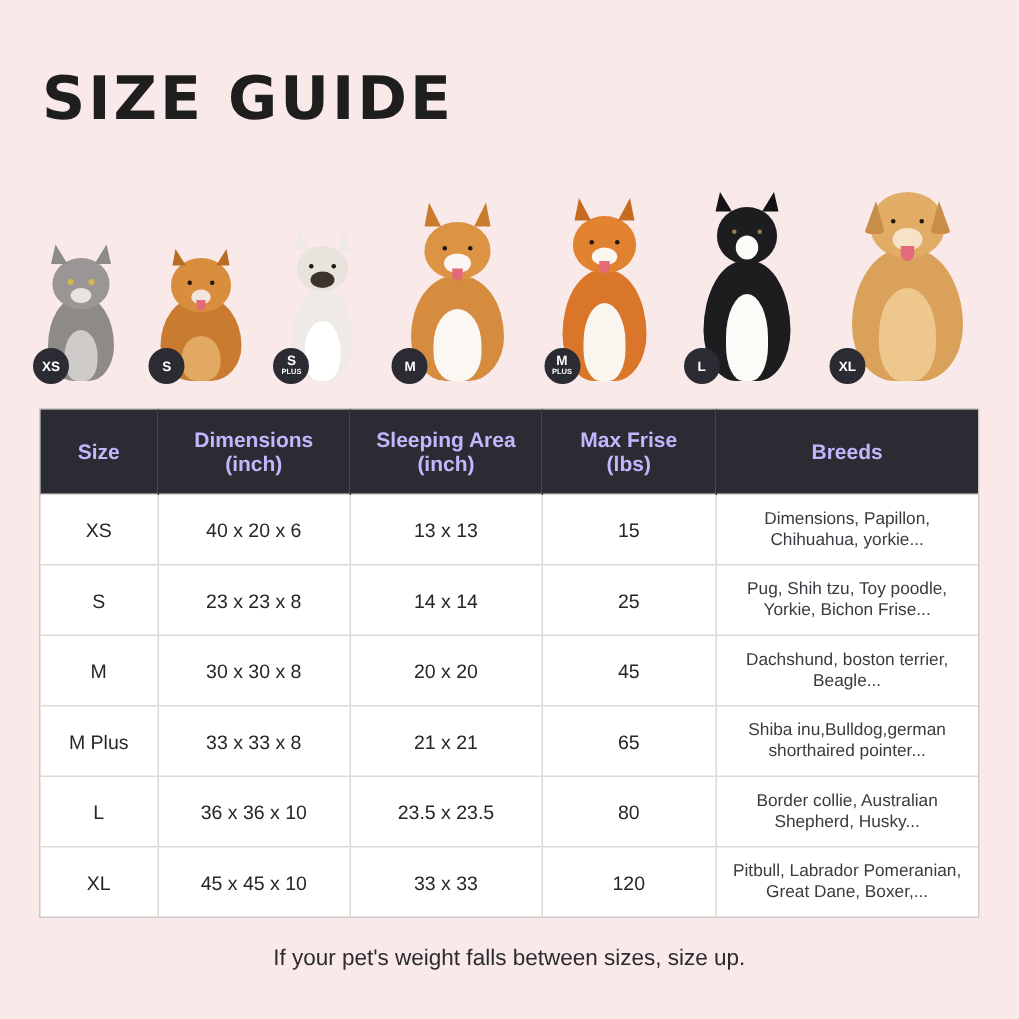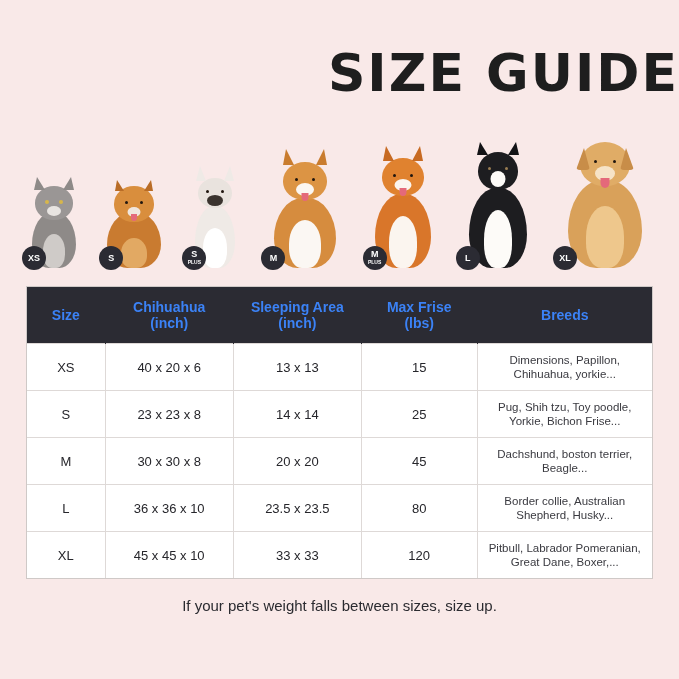--- a/index.html
+++ b/index.html
@@ -12,27 +12,28 @@
     font-family: "Liberation Sans", sans-serif;
   }
   .page {
     position: relative;
     width: 679px;
     height: 679px;
     background: #f9e9e8;
     overflow: hidden;
   }
   .title {
-    text-align: right;
-    font-size: 52px;
+    text-align: left;
+    font-size: 40px;
     font-weight: bold;
     letter-spacing: 2px;
     color: #1e1e1e;
     padding-top: 43px;
     font-family: "DejaVu Sans", sans-serif;
+    padding-left: 28px;
   }
 
   
   .pets {
     position: relative;
     height: 145px;
     margin: 20px 26px 0 26px;
     display: flex;
     align-items: flex-end;
     justify-content: space-between;
@@ -121,21 +122,21 @@
     border: 1px solid #cfc9c7;
     background: #fff;
   }
   table {
     width: 100%;
     border-collapse: collapse;
     table-layout: fixed;
   }
   thead th {
     background: #2b2b33;
-    color: #3b82f6;
+    color: #c4b5fd;
     font-size: 14px;
     font-weight: bold;
     padding: 12px 4px;
     text-align: center;
     line-height: 16px;
     border-right: 1px solid #2b2b33;
   }
   thead th:last-child { border-right: none; }
   tbody td {
     border-top: 1px solid #ded9d7;
@@ -324,21 +325,21 @@
           <col class="c3">
           <col class="c4">
           <col class="c5">
       </colgroup>
       <thead>
         <tr>
           <th>
             <span>Size</span>
           </th>
           <th>
-            <span>Chihuahua</span><br>
+            <span>Dimensions</span><br>
             <span>(inch)</span>
           </th>
           <th>
             <span>Sleeping Area</span><br>
             <span>(inch)</span>
           </th>
           <th>
             <span>Max Frise</span><br>
             <span>(lbs)</span>
           </th>
@@ -363,20 +364,27 @@
           <td class="breeds">Pug, Shih tzu, Toy poodle, Yorkie, Bichon Frise...</td>
         </tr>
         <tr>
           <td>M</td>
           <td>30 x 30 x 8</td>
           <td>20 x 20</td>
           <td>45</td>
           <td class="breeds">Dachshund, boston terrier, Beagle...</td>
         </tr>
         <tr>
+          <td>M Plus</td>
+          <td>33 x 33 x 8</td>
+          <td>21 x 21</td>
+          <td>65</td>
+          <td class="breeds">Shiba inu,Bulldog,german shorthaired pointer...</td>
+        </tr>
+        <tr>
           <td>L</td>
           <td>36 x 36 x 10</td>
           <td>23.5 x 23.5</td>
           <td>80</td>
           <td class="breeds">Border collie, Australian Shepherd, Husky...</td>
         </tr>
         <tr>
           <td>XL</td>
           <td>45 x 45 x 10</td>
           <td>33 x 33</td>

